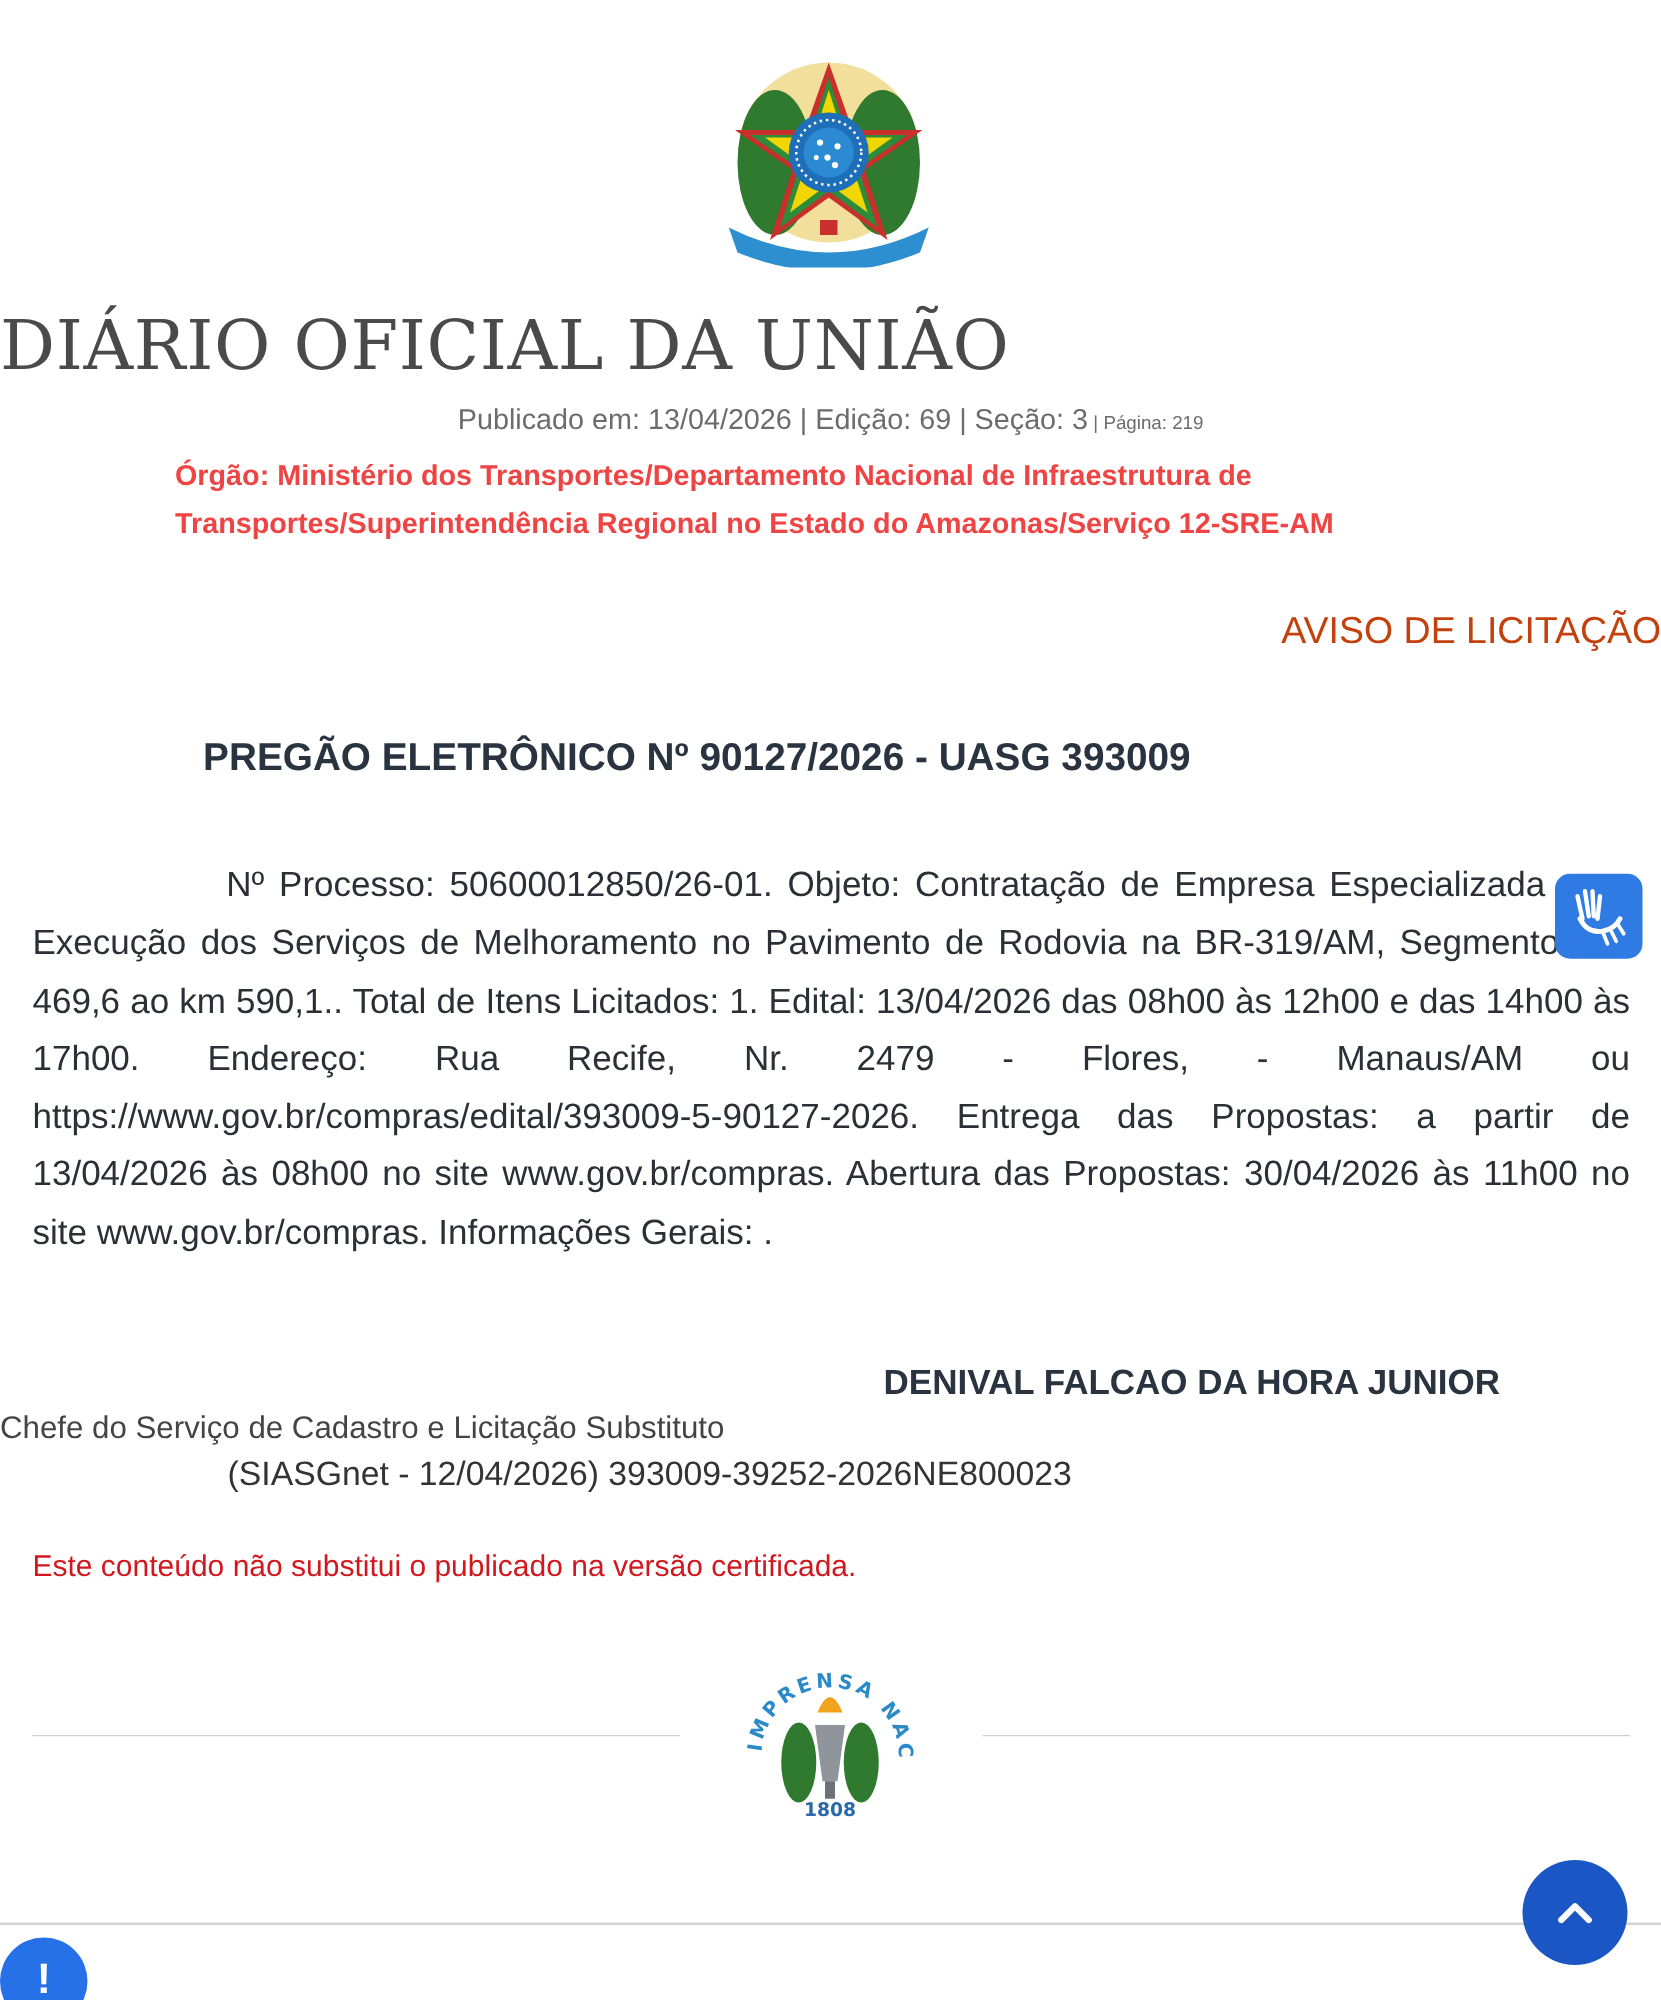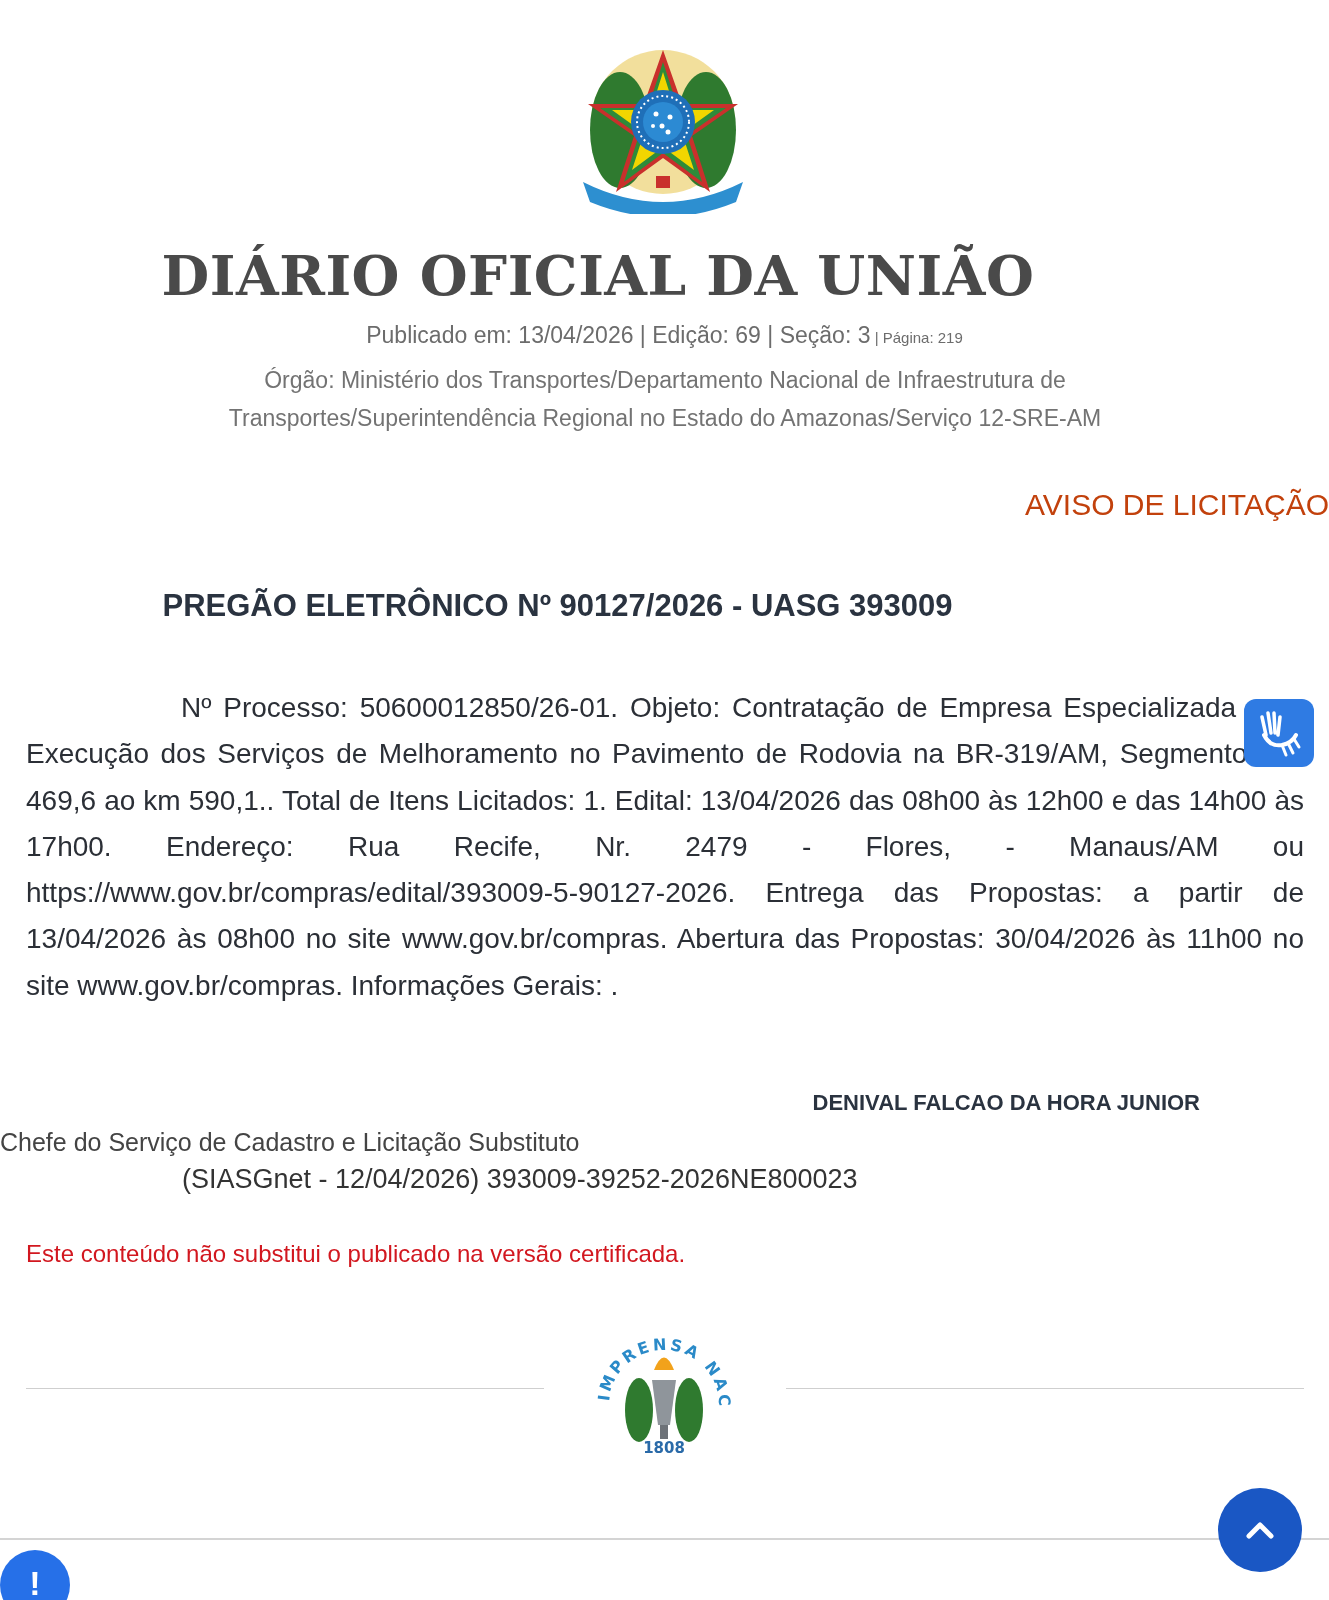--- a/index.html
+++ b/index.html
@@ -2,49 +2,49 @@
 <html><head>
 <meta charset="utf-8">
 <style>
   html, body { margin: 0; padding: 0; }
   body {
     width: 1329px; height: 1600px; overflow: hidden; position: relative;
     background: #ffffff; font-family: "Liberation Sans", "DejaVu Sans", sans-serif; color: #333;
   }
   .coat { position: absolute; left: 578px; top: 42px; width: 170px; height: 172px; }
   .masthead {
-    position: absolute; top: 240px; left: 0; width: 1196px; text-align: center;
-    font-family: "DejaVu Serif", "Liberation Serif", serif; font-weight: bold;
+    position: absolute; top: 240px; left: 0; width: 1196px; 
+    font-family: "DejaVu Serif", "Liberation Serif", serif; font-weight: normal;
     font-size: 55px; color: #4a4a4a; letter-spacing: 0.5px; line-height: 72px;
   }
   .pubinfo {
     position: absolute; top: 322px; left: 0; width: 1329px; text-align: center;
     font-size: 23px; color: #6c6c6c;
   }
   .pubinfo .small { font-size: 15px; }
   .orgao {
-    position: absolute; top: 361px; left: 140px; width: 1050px; text-align: center;
-    font-size: 23px; font-weight: normal; color: #737373; line-height: 38px;
+    position: absolute; top: 361px; left: 140px; width: 1050px; text-align: left;
+    font-size: 23px; font-weight: bold; color: #ef4444; line-height: 38px;
   }
   .heading1 {
     position: absolute; top: 488px; left: 0; width: 1329px; text-align: right;
     font-size: 30px; font-weight: normal; color: #c2410c;
   }
   .heading2 {
     position: absolute; top: 588px; left: 0; width: 1115px; text-align: center;
     font-size: 31px; font-weight: bold; color: #2a3340;
   }
   .body-text {
     position: absolute; top: 685px; left: 26px; width: 1278px;
     font-size: 28px; line-height: 46.3px; color: #2b2f36; text-align: justify;
     text-indent: 155px; margin: 0;
   }
   .signer {
     position: absolute; top: 1090px; left: 0; width: 1200px; text-align: right;
-    font-size: 22px; font-weight: bold; color: #2a3340;
+    font-size: 28px; font-weight: bold; color: #2a3340;
   }
   .role {
     position: absolute; top: 1128px; left: 0; width: 1195px; text-align: left;
     font-size: 25px; color: #444;
   }
   .siasg {
     position: absolute; top: 1164px; left: 182px; font-size: 27px; color: #333;
   }
   .disclaimer {
     position: absolute; top: 1240px; left: 26px; font-size: 24px; color: #d2171f;

